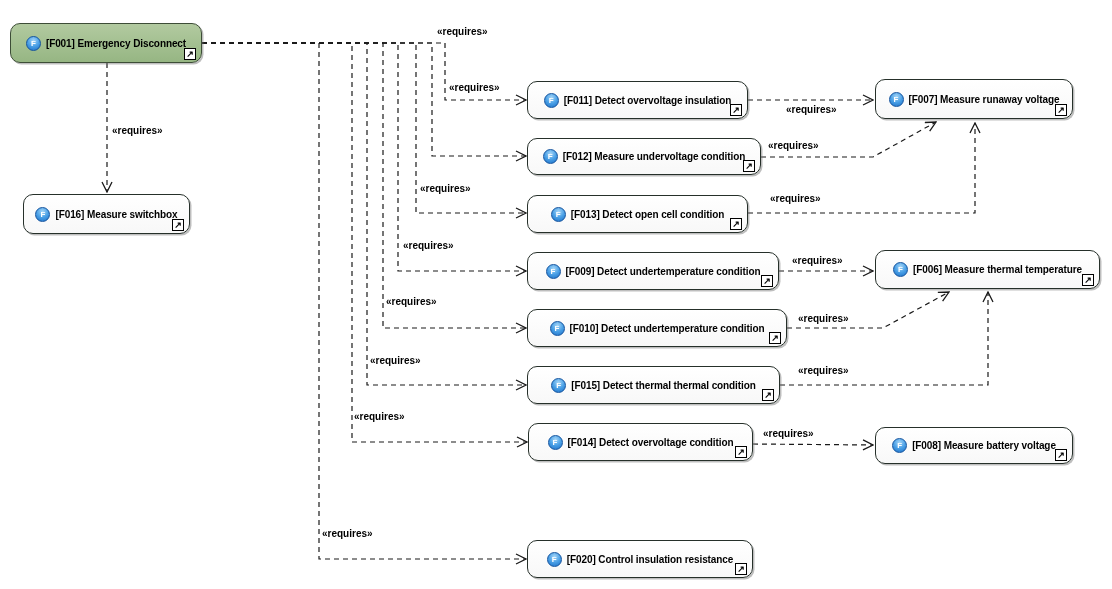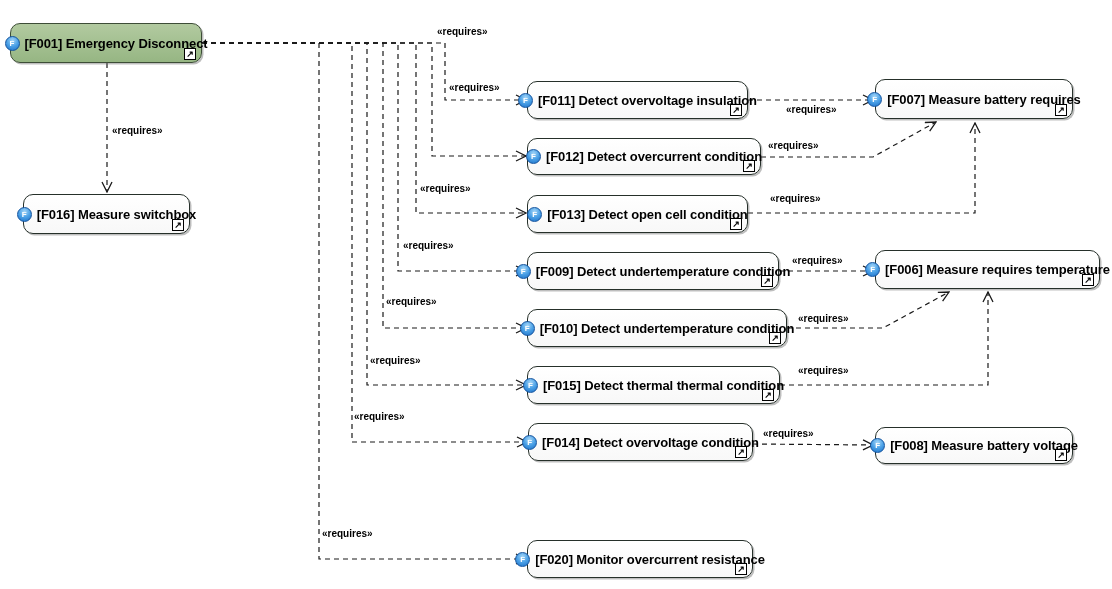--- a/index.html
+++ b/index.html
@@ -14,21 +14,21 @@
     border:1.4px solid #26302a;border-radius:10px;
     background:linear-gradient(#ffffff,#f8f8f8);
     box-shadow:1.5px 1.5px 0 rgba(110,110,110,.45);
     padding:0 6px;
   }
   .node.green{
     background:linear-gradient(#b2caa0,#96b683);
     border-color:#3d4d37;
   }
   .nlabel{
-    font-size:13px;font-weight:bold;color:#000;white-space:nowrap;
+    font-size:10px;font-weight:bold;color:#000;white-space:nowrap;
     letter-spacing:-0.1px;
   }
   .ficon{
     width:13px;height:13px;border-radius:50%;flex:0 0 auto;
     background:radial-gradient(circle at 50% 28%, #a6d6f7 0%, #4aa0e6 50%, #1b6fc7 100%);
     border:1px solid #14549f;color:#fff;font-size:8px;font-weight:bold;
     display:flex;align-items:center;justify-content:center;
   }
   .navicon{
     position:absolute;right:5px;bottom:2px;width:12px;height:12px;
@@ -94,21 +94,21 @@
       <span class="nlabel">[F016] Measure switchbox</span>
       <span class="navicon">↗</span>
     </div>
     <div class="node" style="left: 527px; top: 81px; width: 221px; height: 38px;">
       <span class="ficon">F</span>
       <span class="nlabel">[F011] Detect overvoltage insulation</span>
       <span class="navicon">↗</span>
     </div>
     <div class="node" style="left: 527px; top: 138px; width: 234px; height: 37px;">
       <span class="ficon">F</span>
-      <span class="nlabel">[F012] Detect overcurrent condition</span>
+      <span class="nlabel">[F012] Measure undervoltage condition</span>
       <span class="navicon">↗</span>
     </div>
     <div class="node" style="left: 527px; top: 195px; width: 221px; height: 38px;">
       <span class="ficon">F</span>
       <span class="nlabel">[F013] Detect open cell condition</span>
       <span class="navicon">↗</span>
     </div>
     <div class="node" style="left: 527px; top: 252px; width: 252px; height: 38px;">
       <span class="ficon">F</span>
       <span class="nlabel">[F009] Detect undertemperature condition</span>
@@ -124,31 +124,31 @@
       <span class="nlabel">[F015] Detect thermal thermal condition</span>
       <span class="navicon">↗</span>
     </div>
     <div class="node" style="left: 528px; top: 423px; width: 225px; height: 38px;">
       <span class="ficon">F</span>
       <span class="nlabel">[F014] Detect overvoltage condition</span>
       <span class="navicon">↗</span>
     </div>
     <div class="node" style="left: 527px; top: 540px; width: 226px; height: 38px;">
       <span class="ficon">F</span>
-      <span class="nlabel">[F020] Monitor overcurrent resistance</span>
+      <span class="nlabel">[F020] Control insulation resistance</span>
       <span class="navicon">↗</span>
     </div>
     <div class="node" style="left: 875px; top: 79px; width: 198px; height: 40px;">
       <span class="ficon">F</span>
-      <span class="nlabel">[F007] Measure battery requires</span>
+      <span class="nlabel">[F007] Measure runaway voltage</span>
       <span class="navicon">↗</span>
     </div>
     <div class="node" style="left: 875px; top: 250px; width: 225px; height: 39px;">
       <span class="ficon">F</span>
-      <span class="nlabel">[F006] Measure requires temperature</span>
+      <span class="nlabel">[F006] Measure thermal temperature</span>
       <span class="navicon">↗</span>
     </div>
     <div class="node" style="left: 875px; top: 427px; width: 198px; height: 37px;">
       <span class="ficon">F</span>
       <span class="nlabel">[F008] Measure battery voltage</span>
       <span class="navicon">↗</span>
     </div>
   </div>
 
 </body></html>

